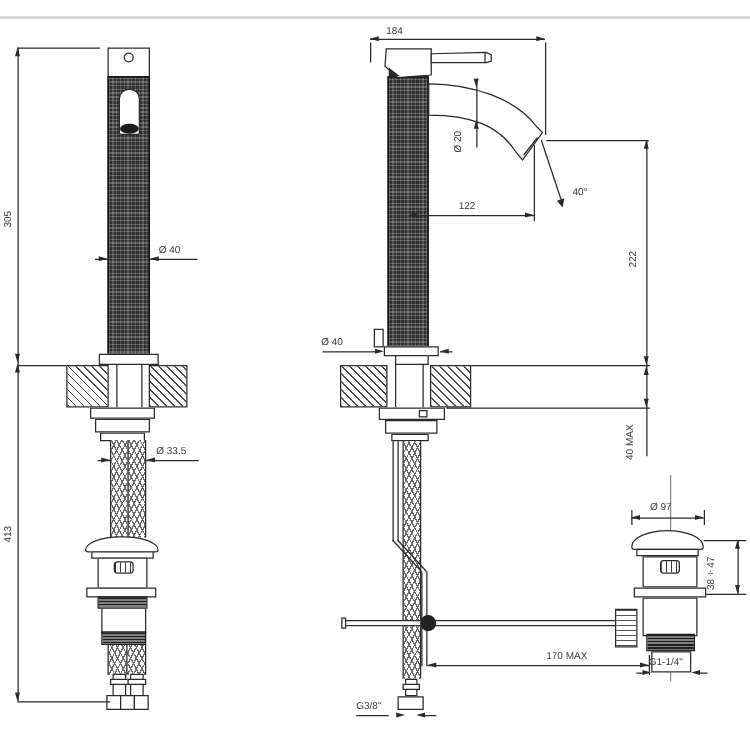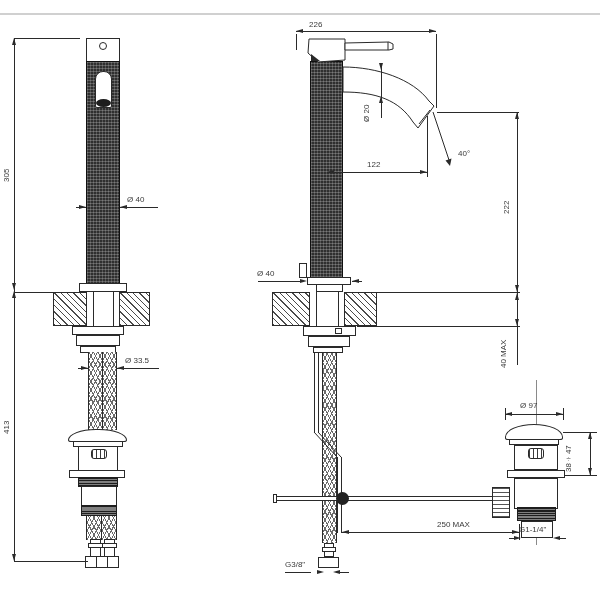--- a/index.html
+++ b/index.html
@@ -187,26 +187,26 @@
   <div class="arr ar" style="left:512px;top:529.5px;"></div>
   <div class="arr ar" style="left:317px;top:569.5px;"></div>
   <div class="arr al" style="left:333px;top:569.5px;"></div>
   <div class="arr ar" style="left:514px;top:535.5px;"></div>
   <div class="arr al" style="left:553px;top:535.5px;"></div>
 
   <div class="dt vt" style="left:3px;top:148px;height:34px;">305</div>
   <div class="dt vt" style="left:3px;top:400px;height:34px;">413</div>
   <div class="dt" style="left:127px;top:196px;">Ø 40</div>
   <div class="dt" style="left:125px;top:357px;">Ø 33.5</div>
-  <div class="dt" style="left:309px;top:21px;">226</div>
+  <div class="dt" style="left:309px;top:21px;">184</div>
   <div class="dt vt" style="left:363px;top:92px;height:30px;">Ø 20</div>
   <div class="dt" style="left:367px;top:161px;">122</div>
   <div class="dt" style="left:458px;top:150px;">40°</div>
   <div class="dt vt" style="left:503px;top:186px;height:28px;">222</div>
   <div class="dt vt" style="left:500px;top:328px;height:40px;">40 MAX</div>
   <div class="dt" style="left:257px;top:270px;">Ø 40</div>
   <div class="dt" style="left:520px;top:402px;">Ø 97</div>
   <div class="dt vt" style="left:565px;top:436px;height:36px;">38÷47</div>
-  <div class="dt" style="left:437px;top:521px;">250 MAX</div>
+  <div class="dt" style="left:437px;top:521px;">170 MAX</div>
   <div class="dt" style="left:519px;top:526px;">G1-1/4"</div>
   <div class="dt" style="left:285px;top:561px;">G3/8"</div>
 
 </div>
 
 </body></html>

